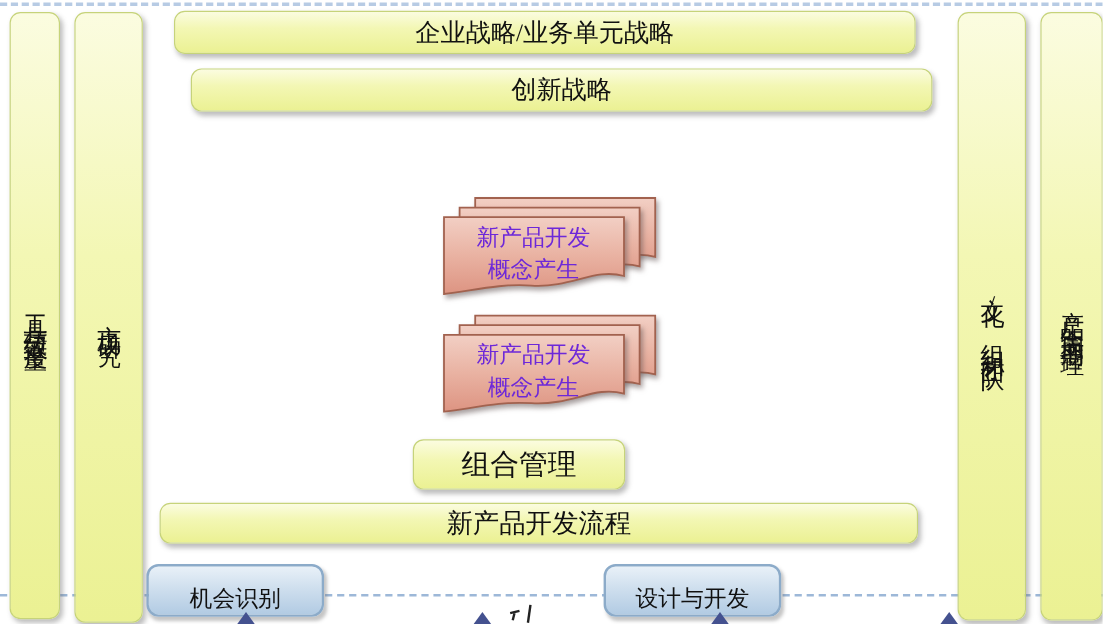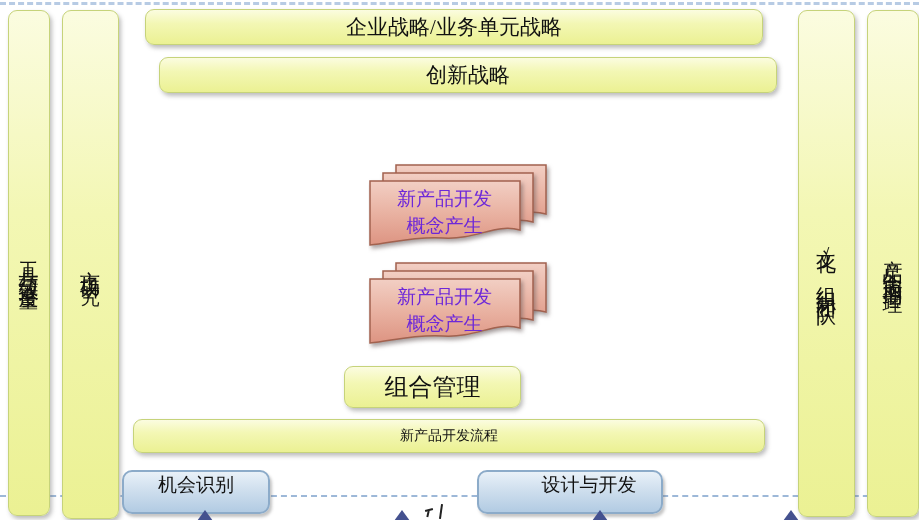--- a/index.html
+++ b/index.html
@@ -24,46 +24,46 @@
   .vbarB{left:62px;top:10px;width:55px;height:507px;}
   .vbarC{left:798px;top:10px;width:55px;height:505px;}
   .vbarD{left:867px;top:10px;width:50px;height:505px;}
 
   .hbar{font-size:21px;}
   .hbar1{left:145px;top:9px;width:616px;height:34px;}
   .hbar2{left:159px;top:57px;width:616px;height:34px;text-align:right;}
   .hbar3{left:145px;top:104px;width:616px;height:34px;}
 
   .portfolio{left:344px;top:366px;width:175px;height:40px;font-size:24px;}
-  .process{left:133px;top:419px;width:630px;height:32px;font-size:14px;}
+  .process{left:133px;top:419px;width:630px;height:32px;font-size:22px;}
 
   
   .stack{position:absolute;z-index:1;width:192px;height:94px;}
   .stack1{left:368px;top:163px;}
   .stack2{left:368px;top:261px;}
   .stack path{filter:drop-shadow(2px 3px 2px rgba(100,85,85,0.55));}
   .stack-label{
     position:absolute;z-index:2;width:153px;height:60px;left:368px;
     display:flex;flex-direction:column;align-items:center;justify-content:center;
     font-size:19px;line-height:27px;color:#6d28d9;
   }
   .stack-label1{top:182px;}
   .stack-label2{top:280px;}
 
   
   .bluebox{
     position:absolute;z-index:1;top:470px;height:40px;
     background:linear-gradient(180deg,#e9f1f8 0%,#cfdfee 45%,#b2cbe3 100%);
     border:2px solid #8cabc9;border-radius:10px;
     box-shadow:2px 3px 3px rgba(110,110,110,0.4);
-    display:flex;align-items:flex-start;justify-content:center;font-size:19px;
+    display:flex;align-items:flex-end;justify-content:center;font-size:19px;
   }
   .pb1{left:122px;width:144px;}
   .pb2{left:297px;width:143px;}
-  .pb3{left:477px;width:144px;padding-left:38px;}
+  .pb3{left:503px;width:144px;}
   .pb4{left:650px;width:144px;}
 
   
   .tri{
     position:absolute;z-index:1;top:510px;width:0;height:0;
     border-left:8px solid transparent;border-right:8px solid transparent;
     border-bottom:11px solid #44518f;
   }
   .tri1{left:197px;} .tri2{left:394px;} .tri3{left:592px;} .tri4{left:783px;}
 

